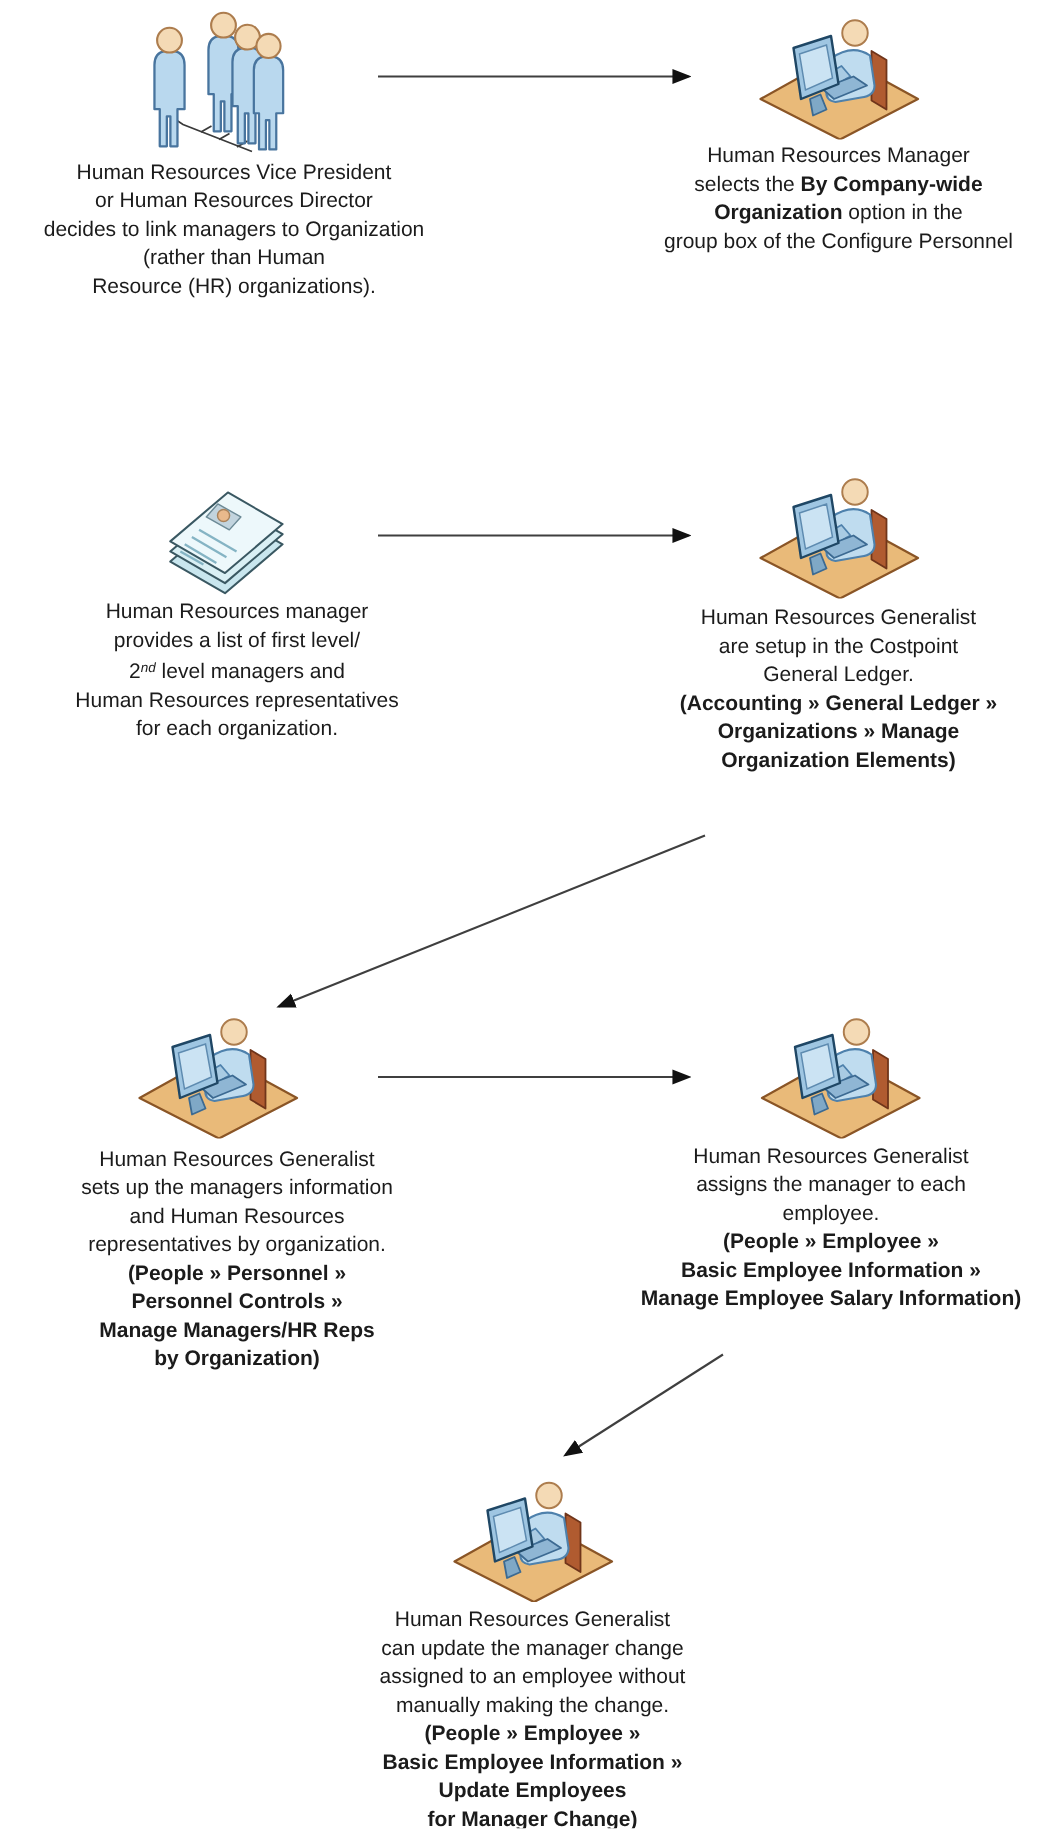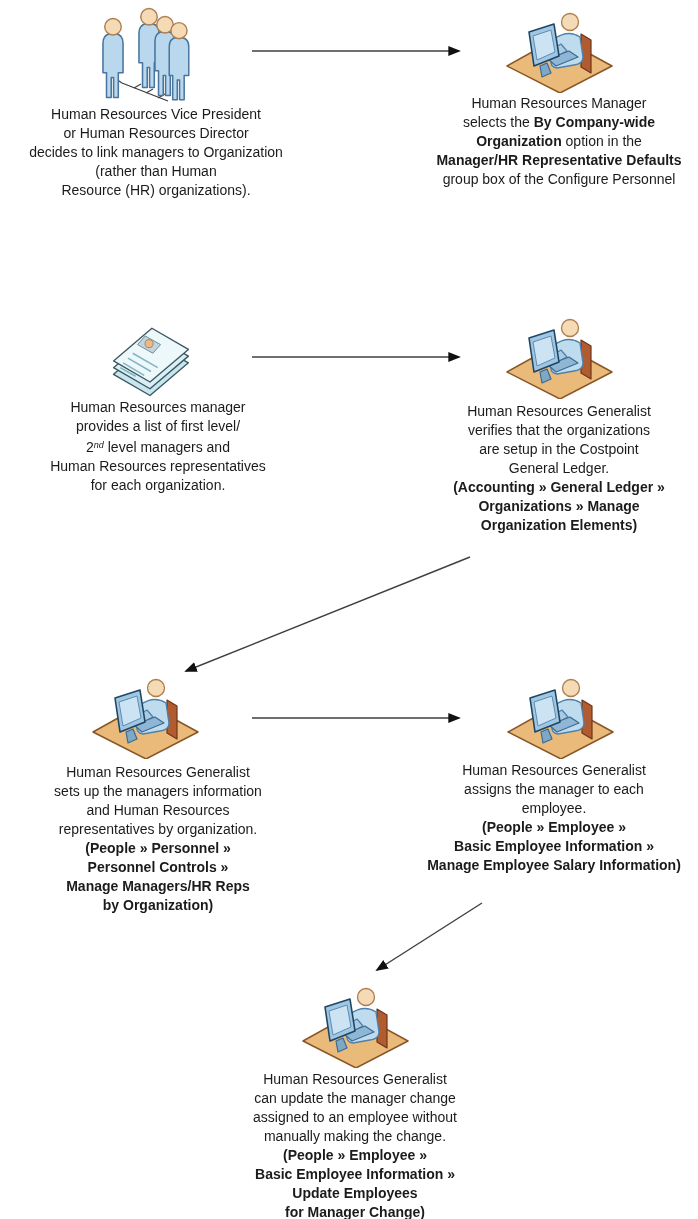--- a/index.html
+++ b/index.html
@@ -100,21 +100,20 @@
   </div>
 
   <div class="node" style="left:421px;top:9px;width:276px;">
     <svg class="node-icon" width="110" height="84">
       <use href="#sym-computer-person"></use>
     </svg>
     <div class="caption" style="margin-top:1px;">
         <div class="ln"><span>Human Resources Manager</span></div>
         <div class="ln"><span>selects the </span><span class="b">By Company-wide</span></div>
         <div class="ln"><span class="b">Organization</span><span> option in the</span></div>
-        <div class="ln"><span class="b">Manager/HR Representative Defaults</span></div>
         <div class="ln"><span>group box of the Configure Personnel</span></div>
       </div>
   </div>
 
   <div class="node" style="left:8px;top:320px;width:300px;">
     <svg class="node-icon" width="96" height="78" style="transform:translateX(-8px);">
       <use href="#sym-documents"></use>
     </svg>
     <div class="caption" style="margin-top:0px;">
         <div class="ln"><span>Human Resources manager</span></div>
@@ -124,21 +123,20 @@
         <div class="ln"><span>for each organization.</span></div>
       </div>
   </div>
 
   <div class="node" style="left:420px;top:315px;width:278px;">
     <svg class="node-icon" width="110" height="84">
       <use href="#sym-computer-person"></use>
     </svg>
     <div class="caption" style="margin-top:3px;">
         <div class="ln"><span>Human Resources Generalist</span></div>
-        <div class="ln"><span>verifies that the organizations</span></div>
         <div class="ln"><span>are setup in the Costpoint</span></div>
         <div class="ln"><span>General Ledger.</span></div>
         <div class="ln"><span class="b">(Accounting » General Ledger »</span></div>
         <div class="ln"><span class="b">Organizations » Manage</span></div>
         <div class="ln"><span class="b">Organization Elements)</span></div>
       </div>
   </div>
 
   <div class="node" style="left:8px;top:675px;width:300px;">
     <svg class="node-icon" width="110" height="84" style="transform:translateX(-13px);">

